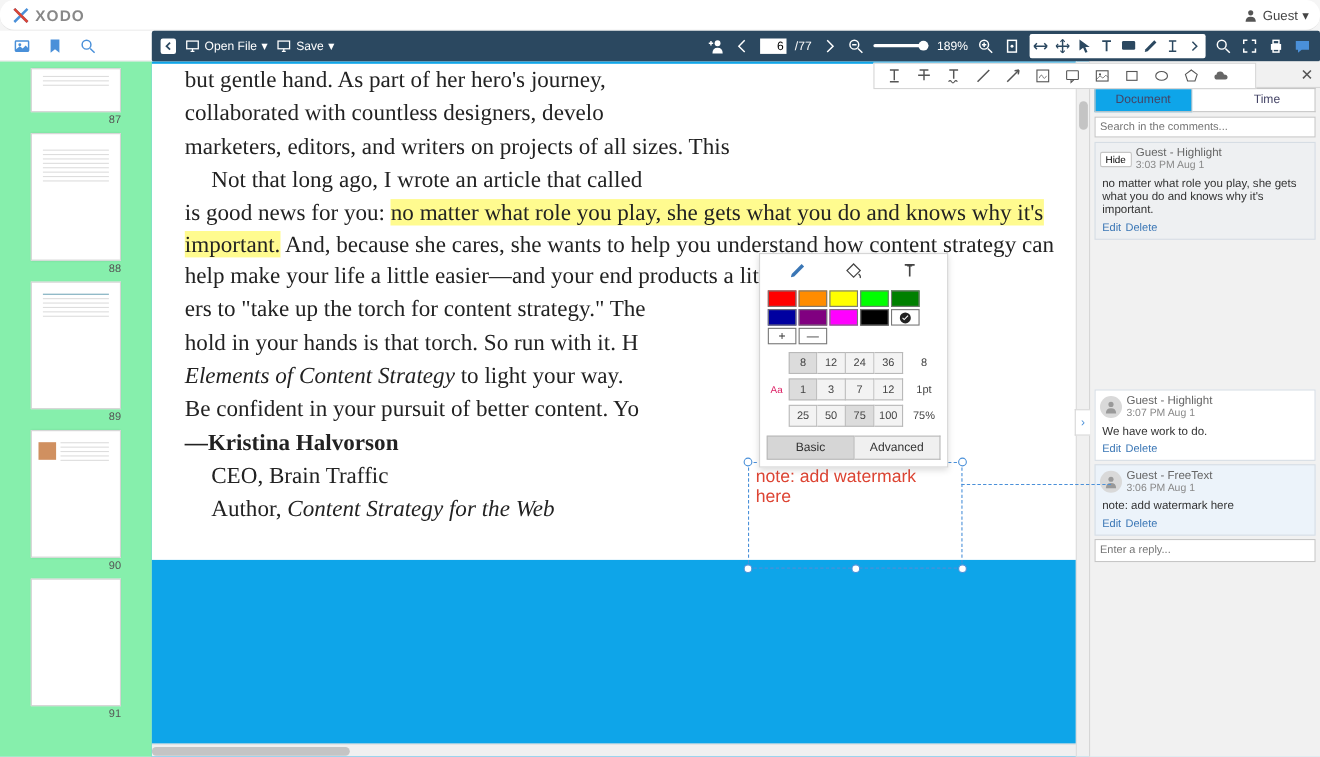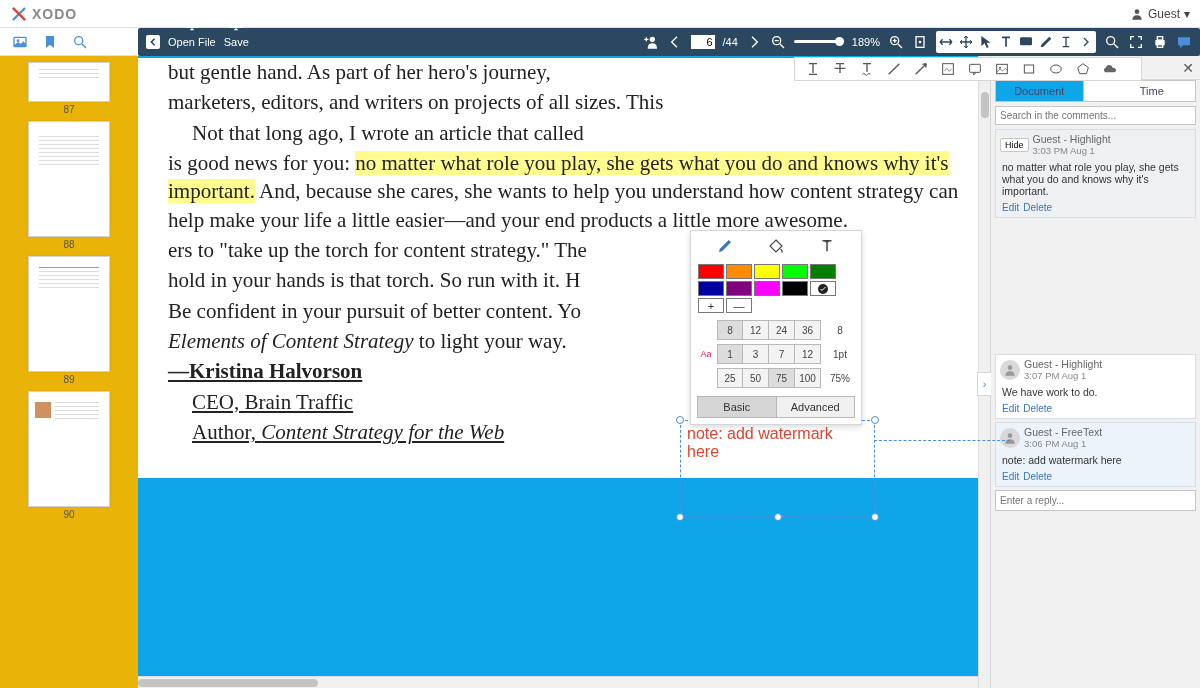--- a/index.html
+++ b/index.html
@@ -1,61 +1,61 @@
 <!DOCTYPE html>
 <html><head>
 <meta charset="utf-8">
 <style>
   * { box-sizing: border-box; margin: 0; padding: 0; }
   body { font-family: -apple-system, "Segoe UI", Arial, sans-serif; font-size: 12px; color: #333; background: #f5f5f5; width: 1200px; height: 688px; overflow: hidden; position: relative; }
   
   
-  .topbar { height: 28px; background: #fff; display: flex; align-items: center; justify-content: space-between; padding: 0 10px; border-bottom: 1px solid #e2e2e2; }
+  .topbar { height: 28px; background: #fff; display: flex; align-items: center; justify-content: space-between; padding: 0 10px; border-bottom: 1px solid #e2e2e2; border-radius: 13px; }
   .logo { display: flex; align-items: center; font-weight: 600; font-size: 14px; color: #888; letter-spacing: 1px; }
   .logo-mark { width: 18px; height: 18px; margin-right: 4px; }
   .guest { display: flex; align-items: center; color: #444; font-size: 12px; gap:4px;}
   
   
   .bar2 { height: 28px; background: #fff; display: flex; align-items: center; border-bottom: 1px solid #e2e2e2; }
   .left-icons { width: 138px; display:flex; gap: 14px; align-items:center; padding-left: 12px;}
   .left-icons .ico { width:16px; height:16px; color:#4a90d9; }
   .toolbar-wrap { flex:1; display:flex; align-items:center; background: #2b4860; height:28px; padding: 0 8px; gap:8px; border-radius: 2px;}
   .collapse-btn { width:14px; height:14px; background:#fff; border-radius:2px; display:flex; align-items:center; justify-content:center;}
-  .tbtn { display:flex; align-items:center; gap:4px; color:#fff; font-size:11px; cursor:pointer;flex-direction:column;}
+  .tbtn { display:flex; align-items:center; gap:4px; color:#fff; font-size:11px; cursor:pointer;}
   .tbtn .wicon { width:14px; height:14px; }
   .spacer { flex:1; }
   .tb-icon { width:16px; height:16px; color:#fff; }
   .pageinput { width: 24px; background:#fff; border:none; text-align:right; font-size:11px; padding:1px 2px;}
   .pagecount { color:#fff; font-size:11px;}
   .zoomslider { width:50px; height:3px; background:#fff; border-radius:2px; position:relative;}
   .zoomslider::after{content:"";position:absolute;right:0;top:-3px;width:9px;height:9px;border-radius:50%;background:#fff;}
   .zoompct { color:#fff; font-size:11px;}
   .toolbar-group-right{ display:flex; gap:4px; align-items:center; padding: 0 2px; height:22px; background:#fff; border-radius:2px;}
   .toolbar-group-right .g-ico{width:16px;height:16px;color:#2b4860;}
   
   
-  .thumbs { position:absolute; top:56px; left:0; width:138px; bottom:0; background:#eab308; overflow-y:auto; text-align:center;}
+  .thumbs { position:absolute; top:56px; left:0; width:138px; bottom:0; background:#86efac; overflow-y:auto; text-align:right;}
   .thumb { margin: 6px auto; width: 82px;}
   .thumb-page { width:82px; height: 116px; border:1px solid #d3d3d3; background:#fff; position:relative; box-shadow:0 0 2px rgba(0,0,0,.1);}
   .thumb-label { font-size:10px; color:#555; margin-top:2px;}
   .thumb-page .mini-lines{position:absolute;top:14px;left:10px;right:10px;}
   .thumb-page .mini-lines div{height:1px;background:#ddd;margin-bottom:3px;}
   .thumb-page .mini-img{position:absolute;top:10px;left:6px;width:16px;height:16px;background:#d09060;}
   
   
   .docarea { position:absolute; top:56px; left:138px; right:210px; bottom:0; background:#0ea5e9; overflow:hidden;}
   .hscroll{position:absolute;bottom:0;left:0;right:0;height:12px;background:#f0f0f0;border-top:1px solid #ddd;}
   .hscroll-thumb{position:absolute;left:0;top:2px;width:180px;height:8px;background:#c4c4c4;border-radius:4px;}
   .page { background:#fff; margin: 2px auto; width: 860px; padding: 0 30px 30px 30px; position:relative;}
   .bodytext { font-family: Georgia, "Times New Roman", serif; font-size: 21px; line-height: 1.35; color:#222;}
   .bodytext p { margin-bottom: 2px;}
   .bodytext em{font-style:italic;}
   .hl { background: #fffb8f; }
   .dash { font-family: Georgia, serif;}
-  .author-block{margin-top:0;text-decoration:underline;}
+  .author-block{margin-top:0;}
   .author-name{font-family:Georgia,serif;font-size:21px;font-weight:bold;margin-bottom:2px;}
   .author-line{font-family:Georgia,serif;font-size:21px;}
   
   
   .anno-toolbar{position:absolute; top:57px; left:794px; width:348px; height:24px; background:#fff; border:1px solid #d6d6d6; display:flex; align-items:center; gap:11px; padding:0 10px; z-index:5;}
   .anno-toolbar .aicon{width:16px;height:16px;color:#555;}
   
   
   .style-popup{position:absolute; top:230px; left:690px; width:172px; background:#fff; border:1px solid #d6d6d6; box-shadow:0 2px 6px rgba(0,0,0,.15); z-index:6; font-size:11px;}
   .style-popup .toolrow{display:flex; justify-content:space-around; padding:6px 8px;}
@@ -170,21 +170,21 @@
     <div class="spacer"></div>
     <svg class="tb-icon" viewBox="0 0 24 24">
         <circle cx="14" cy="8" r="4" fill="#fff"></circle>
         <path d="M7 22 Q7 14 14 14 Q21 14 21 22" fill="#fff"></path>
         <path d="M2 8 H8 M5 5 V11" stroke="#fff" stroke-width="2"></path>
       </svg>
     <svg class="tb-icon" viewBox="0 0 24 24">
         <path d="M15 4 L7 12 L15 20" stroke="#fff" stroke-width="2" fill="none"></path>
       </svg>
     <input class="pageinput" value="6" style="">
-    <span class="pagecount">/44</span>
+    <span class="pagecount">/77</span>
     <svg class="tb-icon" viewBox="0 0 24 24">
         <path d="M9 4 L17 12 L9 20" stroke="#fff" stroke-width="2" fill="none"></path>
       </svg>
     <svg class="tb-icon" viewBox="0 0 24 24">
         <circle cx="10" cy="10" r="6" fill="none" stroke="#fff" stroke-width="2"></circle>
         <path d="M15 15 L21 21 M7 10 H13" stroke="#fff" stroke-width="2"></path>
       </svg>
     <div class="zoomslider"></div>
     <span class="zoompct">189%</span>
     <svg class="tb-icon" viewBox="0 0 24 24">
@@ -285,33 +285,38 @@
         <div class="mini-lines" style="top:10px;left:26px">
           <div></div>
           <div></div>
           <div></div>
           <div></div>
           <div></div>
         </div>
       </div>
       <div class="thumb-label">90</div>
     </div>
+  <div class="thumb">
+      <div class="thumb-page"></div>
+      <div class="thumb-label">91</div>
+    </div>
 </div>
 
 <div class="docarea">
   <div class="page">
     <div class="bodytext">
       <p><span>but gentle hand. As part of her hero's journey,</span></p>
+      <p><span>collaborated with countless designers, develo</span></p>
       <p><span>marketers, editors, and writers on projects of all sizes. This</span></p>
       <p style="text-indent:24px"><span>Not that long ago, I wrote an article that called</span></p>
       <p><span>is good news for you: </span><span class="hl">no matter what role you play, she gets what you do and knows why it's important.</span><span> And, because she cares, she wants to help you understand how content strategy can help make your life a little easier—and your end products a little more awesome.</span></p>
       <p><span>ers to "take up the torch for content strategy." The</span></p>
       <p><span>hold in your hands is that torch. So run with it. H</span></p>
+      <p><em>Elements of Content Strategy</em><span> to light your way.</span></p>
       <p><span>Be confident in your pursuit of better content. Yo</span></p>
-      <p><em>Elements of Content Strategy</em><span> to light your way.</span></p>
       <div class="author-block">
         <p class="author-name"><span class="dash">—Kristina Halvorson</span></p>
         <p class="author-line" style="padding-left:24px"><span>CEO, Brain Traffic</span></p>
         <p class="author-line" style="padding-left:24px"><span>Author, </span><em>Content Strategy for the Web</em></p>
       </div>
     </div>
   </div>
   <div class="hscroll">
       <div class="hscroll-thumb"></div>
     </div>

